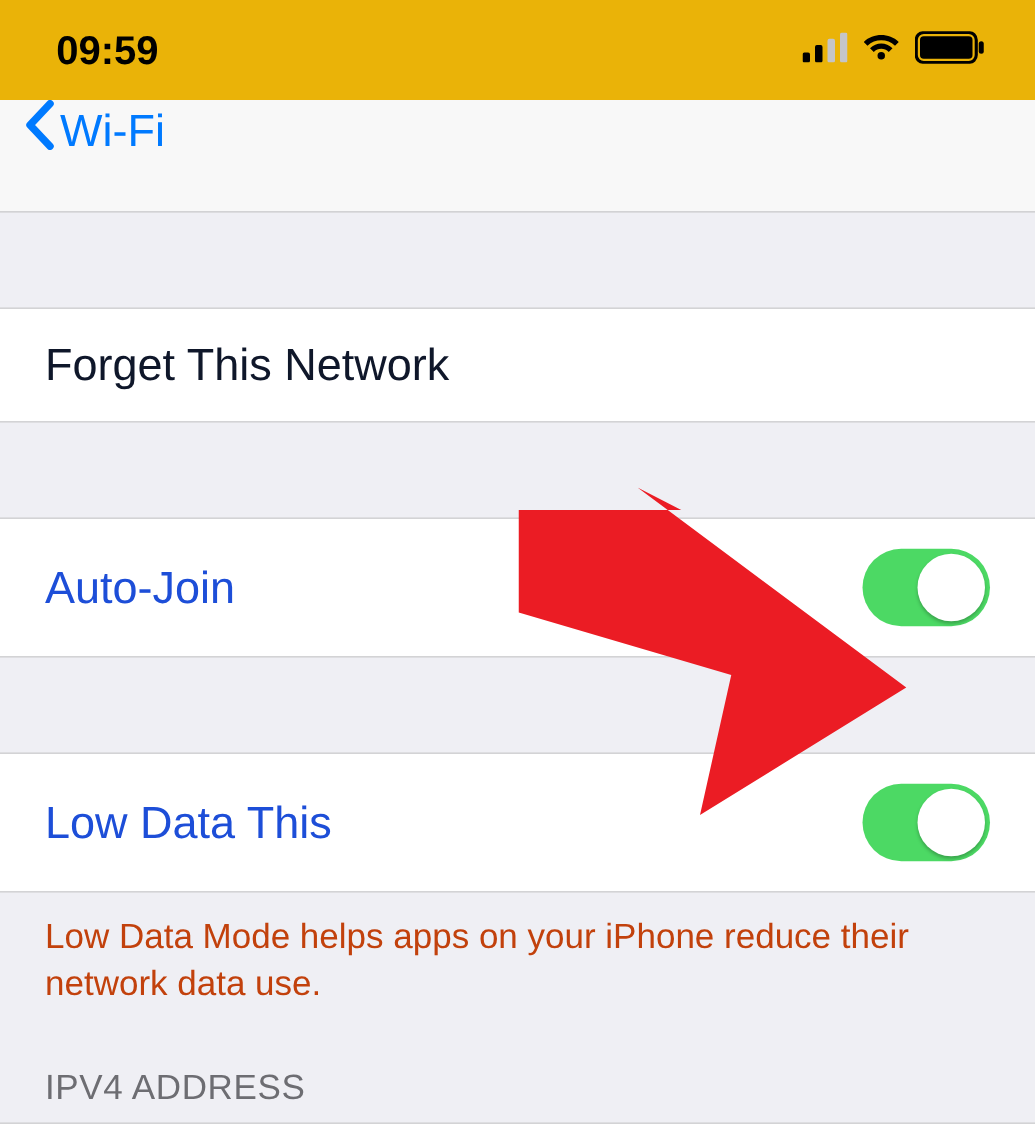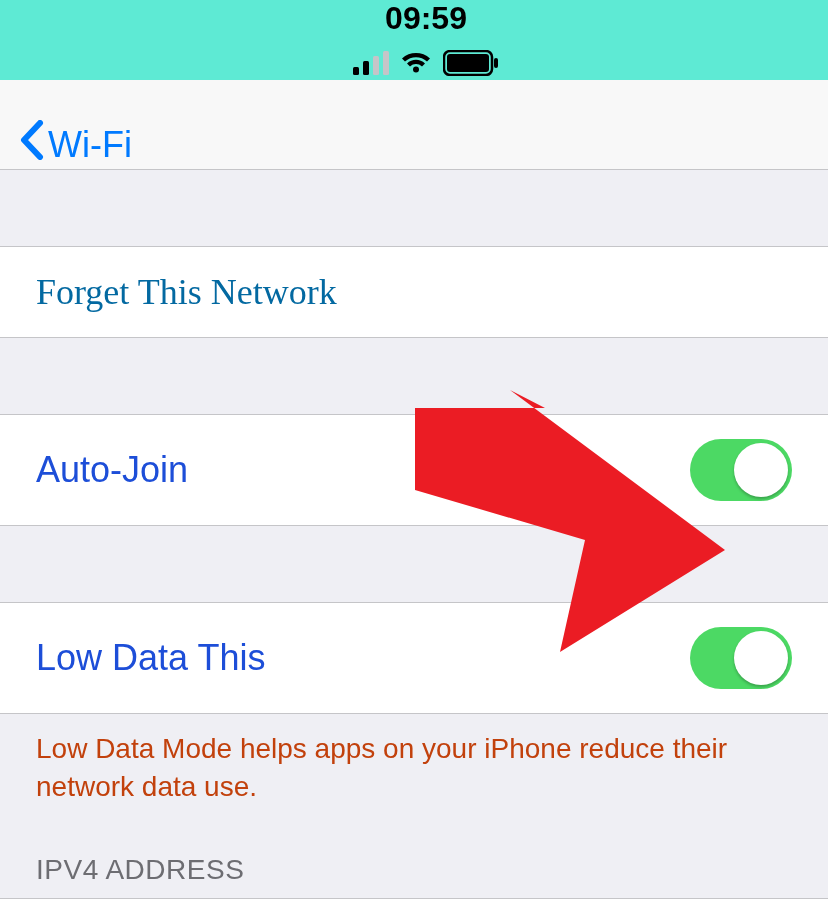--- a/index.html
+++ b/index.html
@@ -12,39 +12,38 @@
     overflow: hidden;
     position: relative;
   }
 
   
   .status-bar {
     height: 80px;
     display: flex;
     align-items: center;
     justify-content: space-between;
-    padding: 0 40px 0 64px;
-    background: #5eead4;
-    flex-direction: column;
+    padding: 0 40px 0 45px;
+    background: #eab308;
   }
   .status-time {
     font-size: 32px;
     font-weight: 600;
   }
   .status-right {
     display: flex;
     align-items: center;
     gap: 10px;
   }
 
   
   .nav-bar {
     height: 90px;
     display: flex;
-    align-items: flex-end;
+    align-items: flex-start;
     position: relative;
     background: #f8f8f8;
     border-bottom: 1px solid #c5c5c8;
   }
   .nav-back {
     display: flex;
     align-items: center;
     gap: 4px;
     color: #007aff;
     font-size: 36px;
@@ -70,21 +69,21 @@
     border-top: 1px solid #c5c5c8;
     border-bottom: 1px solid #c5c5c8;
     padding: 24px 36px;
     display: flex;
     align-items: center;
     justify-content: space-between;
     font-size: 36px;
     min-height: 90px;
   }
   .cell .label { color: #1d4ed8; }
-  .cell.link .label { color: #0369a1; font-family: Liberation Serif, serif; }
+  .cell.link .label { color: #0f172a; }
 
   .footer-text {
     color: #c2410c;
     font-size: 28px;
     line-height: 1.35;
     padding: 16px 36px 0 36px;
   }
   .section-header {
     color: #6d6d72;
     font-size: 28px;

